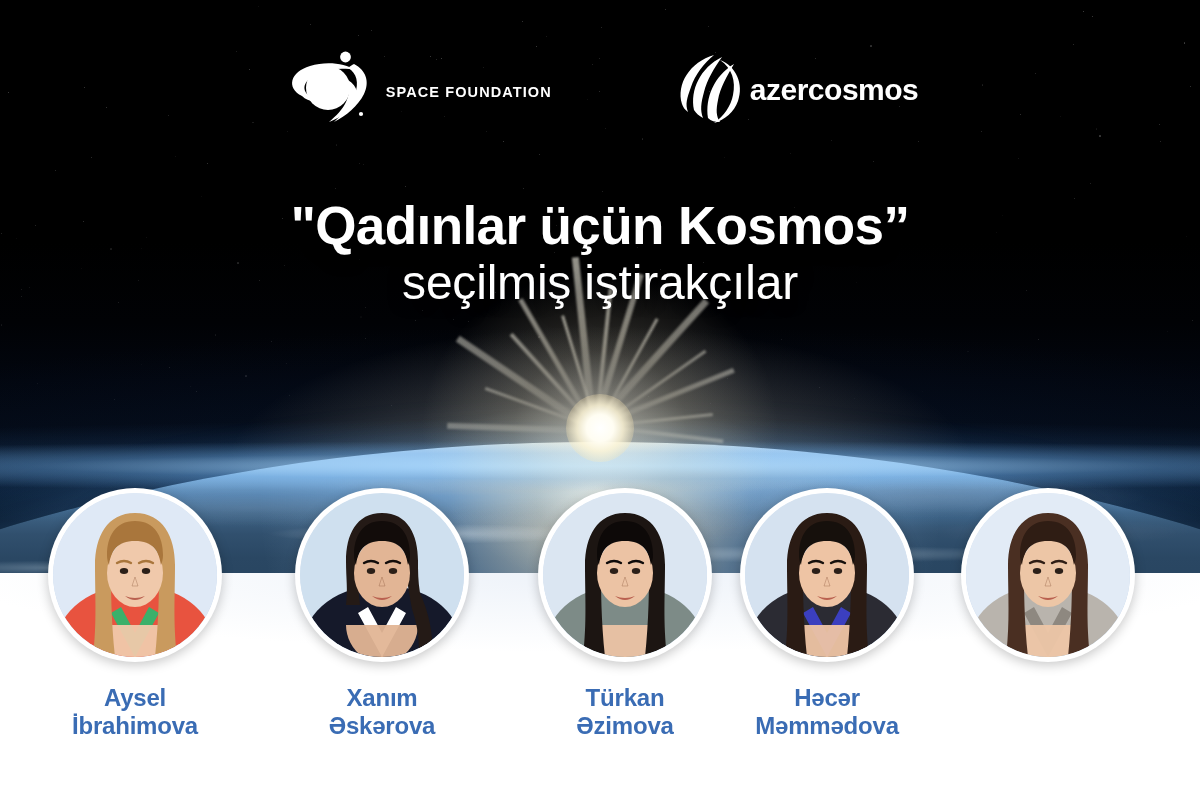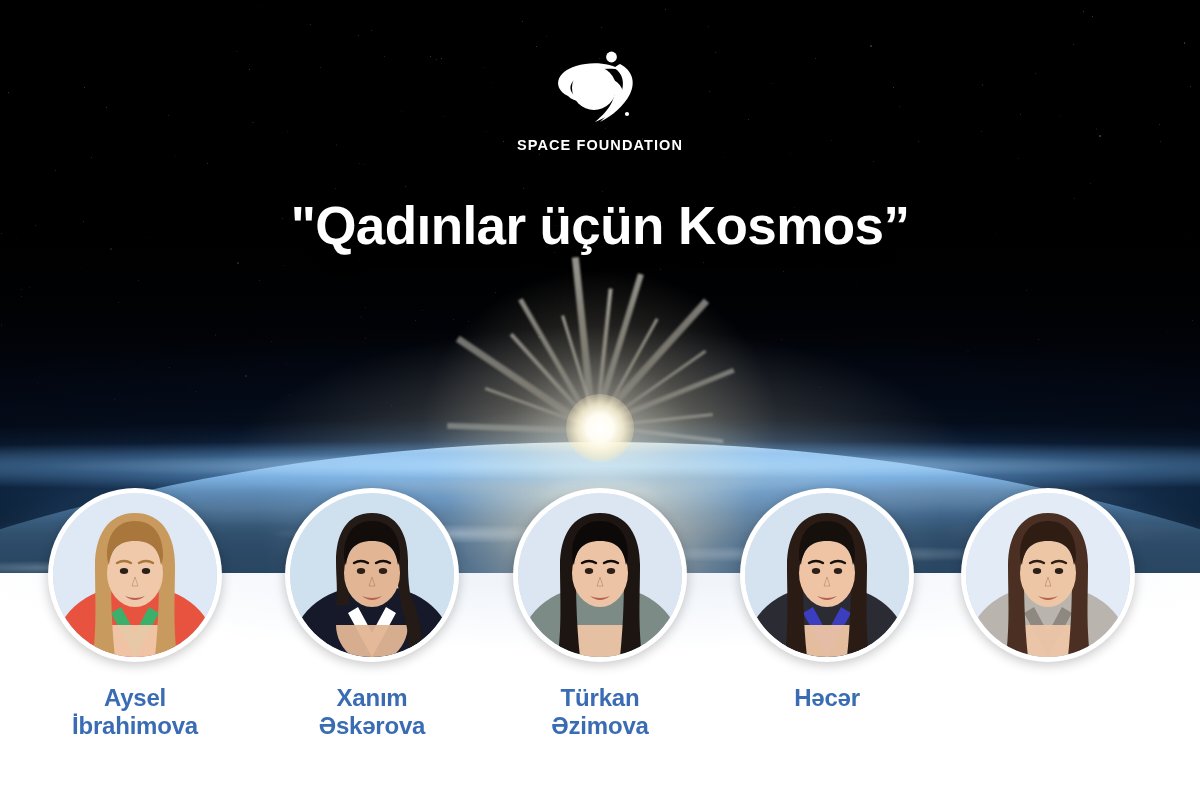--- a/index.html
+++ b/index.html
@@ -74,21 +74,21 @@
   .ray{position:absolute;left:0;top:0;transform-origin:0 0;
     background:linear-gradient(180deg,rgba(255,250,230,0) 0%,rgba(255,250,232,.55) 55%,rgba(255,252,238,.80) 100%);}
 
   
   .panel{position:absolute;left:0;top:573px;width:1200px;height:227px;background:#ffffff;}
   .panel::before{content:"";position:absolute;left:0;top:0;width:1200px;height:120px;
     background:radial-gradient(ellipse 900px 110px at 600px 0px, rgba(234,240,248,.85) 0%, rgba(255,255,255,0) 72%);}
 
   
   .logos{position:absolute;left:0;top:46px;width:1200px;height:118px;display:flex;justify-content:center;align-items:flex-start;gap:112px;}
-  .logo{display:flex;flex-direction:column;align-items:center;}
+  .logo{display:flex;align-items:center;}
   .sf-mark{width:104px;height:88px;display:block;}
   .sf-word{margin-top:4px;font-size:14.5px;font-weight:bold;letter-spacing:1.1px;color:#fff;line-height:1;}
   .az-mark{width:86px;height:82px;display:block;}
   .az-word{margin-top:6px;font-size:30px;font-weight:bold;letter-spacing:-.5px;color:#fff;line-height:1;}
 
   
   .title{position:absolute;left:0;top:196px;width:1200px;text-align:center;color:#fff;}
   .t1{font-size:53px;font-weight:bold;letter-spacing:-.6px;line-height:1.12;
       text-shadow:0 2px 18px rgba(0,0,0,.55);}
   .t2,.t3{font-size:48px;font-weight:300;letter-spacing:-.2px;line-height:1.18;
@@ -299,25 +299,35 @@
         <circle cx="46" cy="42" r="22" fill="#ffffff"></circle>
         <circle cx="63.5" cy="11" r="5.4" fill="#ffffff"></circle>
         <path d="M20 50 C4 42 8 26 28 20 C44 15 62 17 74 24 C64 22 50 22 40 26 C24 32 18 41 26 49 C29 52 33 54 37 55 C29 56 24 54 20 50 Z" fill="#ffffff"></path>
         <path d="M72 18 C84 24 88 36 82 48 C76 60 64 70 52 76 C62 67 70 57 73 48 C77 37 75 27 66 22 C68 20 70 19 72 18 Z" fill="#ffffff"></path>
         <path d="M66 34 C76 40 78 50 70 60 C64 68 55 73 47 76 C54 70 61 63 64 56 C68 47 68 40 62 36 Z" fill="#ffffff"></path>
         <circle cx="79" cy="68" r="2.1" fill="#ffffff"></circle>
       </svg>
       <div class="sf-word">SPACE FOUNDATION</div>
     </div>
 
+    <div class="logo">
+      <svg class="az-mark" viewBox="0 0 86 82">
+        <path d="M18 58 C12 38 26 16 50 9 C40 17 31 29 27 41 C23 52 21 58 24 66 C21 64 19 61 18 58 Z" fill="#ffffff"></path>
+        <path d="M30 64 C26 44 36 22 58 11 C50 22 43 34 40 46 C37 57 36 64 39 72 C35 70 32 67 30 64 Z" fill="#ffffff"></path>
+        <path d="M44 72 C41 52 50 30 70 18 C63 30 56 42 54 54 C52 64 52 70 56 76 C51 76 47 75 44 72 Z" fill="#ffffff"></path>
+        <path d="M56 14 C72 20 80 38 74 55 C70 66 61 74 50 77 C60 70 67 60 69 49 C72 35 68 22 56 14 Z" fill="#ffffff"></path>
+      </svg>
+      <div class="az-word">azercosmos</div>
+    </div>
 
   </div>
 
   <div class="title">
     <div class="t1">"Qadınlar üçün Kosmos”</div>
+    <div class="t3">seçilmiş iştirakçılar</div>
   </div>
 
   <div class="panel"></div>
 
   <div class="people" id="people">
       <div class="person" style="left:37px">
         <div class="ring">
           <div class="photo">
             <svg viewBox="0 0 164 164">
               <defs>
@@ -338,21 +348,21 @@
                 <path d="M64 70 Q71 66 78 70" stroke="#a9763c" stroke-width="2.4" fill="none" stroke-linecap="round"></path>
                 <path d="M86 70 Q93 66 100 70" stroke="#a9763c" stroke-width="2.4" fill="none" stroke-linecap="round"></path>
                 <path d="M82 84 L79 93 L85 93 Z" fill="#f0c9ab" stroke="rgba(140,90,60,.35)" stroke-width="1"></path>
                 <path d="M72 103 Q82 111 92 103 Q82 107 72 103 Z" fill="#b9604f"></path>
               </g>
             </svg>
           </div>
         </div>
         <div class="pname"><span>Aysel</span><br><span>İbrahimova</span></div>
       </div>
-      <div class="person" style="left:274px">
+      <div class="person" style="left:284px">
         <div class="ring">
           <div class="photo">
             <svg viewBox="0 0 164 164">
               <defs>
                 <clipPath id="cp1">
                   <circle cx="82" cy="82" r="82"></circle>
                 </clipPath>
               </defs>
               <g clip-path="url(#cp1)">
                 <rect x="0" y="0" width="164" height="164" fill="#cfe0ef"></rect>
@@ -367,21 +377,21 @@
                 <path d="M64 70 Q71 66 78 70" stroke="#120c0a" stroke-width="2.4" fill="none" stroke-linecap="round"></path>
                 <path d="M86 70 Q93 66 100 70" stroke="#120c0a" stroke-width="2.4" fill="none" stroke-linecap="round"></path>
                 <path d="M82 84 L79 93 L85 93 Z" fill="#e2b595" stroke="rgba(140,90,60,.35)" stroke-width="1"></path>
                 <path d="M72 103 Q82 111 92 103 Q82 107 72 103 Z" fill="#b9604f"></path>
               </g>
             </svg>
           </div>
         </div>
         <div class="pname"><span>Xanım</span><br><span>Əskərova</span></div>
       </div>
-      <div class="person" style="left:502px">
+      <div class="person" style="left:527px">
         <div class="ring">
           <div class="photo">
             <svg viewBox="0 0 164 164">
               <defs>
                 <clipPath id="cp2">
                   <circle cx="82" cy="82" r="82"></circle>
                 </clipPath>
               </defs>
               <g clip-path="url(#cp2)">
                 <rect x="0" y="0" width="164" height="164" fill="#dbe6f2"></rect>
@@ -422,21 +432,21 @@
                 <ellipse cx="71" cy="78" rx="4.2" ry="3.0" fill="#2b1f18"></ellipse>
                 <ellipse cx="93" cy="78" rx="4.2" ry="3.0" fill="#2b1f18"></ellipse>
                 <path d="M64 70 Q71 66 78 70" stroke="#16100c" stroke-width="2.4" fill="none" stroke-linecap="round"></path>
                 <path d="M86 70 Q93 66 100 70" stroke="#16100c" stroke-width="2.4" fill="none" stroke-linecap="round"></path>
                 <path d="M82 84 L79 93 L85 93 Z" fill="#eec4a4" stroke="rgba(140,90,60,.35)" stroke-width="1"></path>
                 <path d="M72 103 Q82 111 92 103 Q82 107 72 103 Z" fill="#b9604f"></path>
               </g>
             </svg>
           </div>
         </div>
-        <div class="pname"><span>Həcər</span><br></div>
+        <div class="pname"><span>Həcər</span><br><span>Məmmədova</span></div>
       </div>
       <div class="person" style="left:950px">
         <div class="ring">
           <div class="photo">
             <svg viewBox="0 0 164 164">
               <defs>
                 <clipPath id="cp4">
                   <circle cx="82" cy="82" r="82"></circle>
                 </clipPath>
               </defs>

